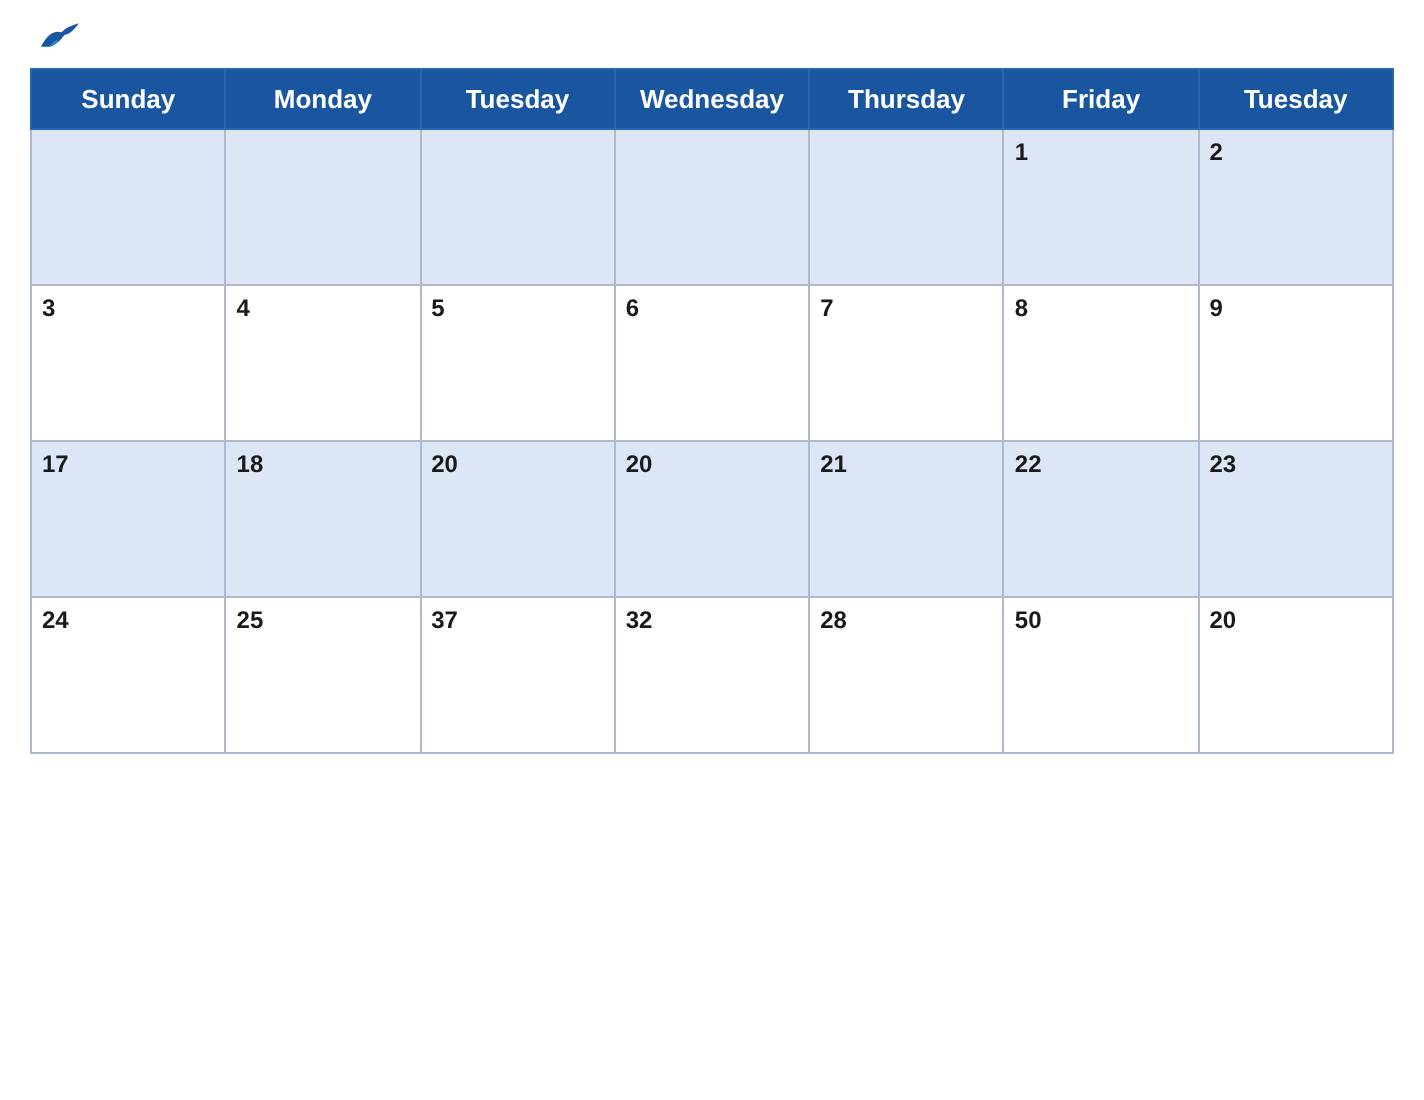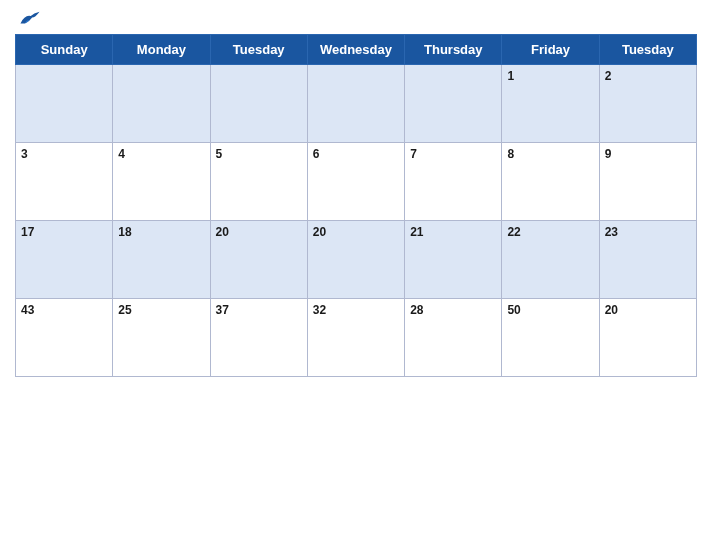--- a/index.html
+++ b/index.html
@@ -196,21 +196,21 @@
           </td>
           <td>
             <span class="day-number">22</span>
           </td>
           <td>
             <span class="day-number">23</span>
           </td>
         </tr>
         <tr>
           <td>
-            <span class="day-number">43</span>
+            <span class="day-number">24</span>
           </td>
           <td>
             <span class="day-number">25</span>
           </td>
           <td>
             <span class="day-number">37</span>
           </td>
           <td>
             <span class="day-number">32</span>
           </td>

